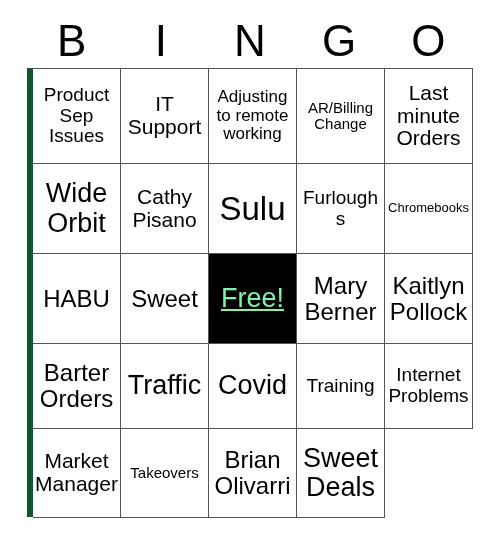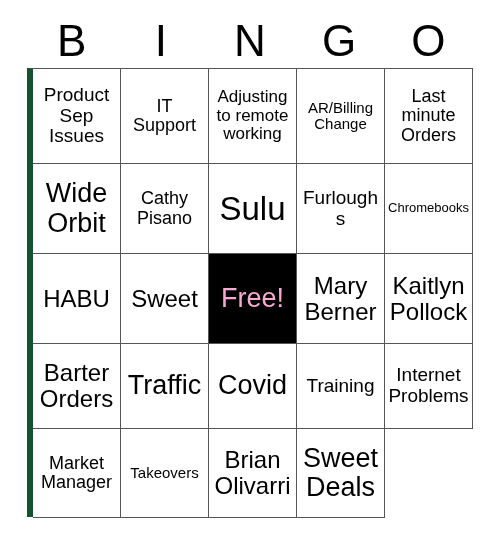--- a/index.html
+++ b/index.html
@@ -77,29 +77,30 @@
     line-height: 1.08;
     white-space: pre-line;
     word-break: break-word;
   }
 
   
   .fs-xs  { font-size: 13px; }
   .fs-s   { font-size: 15px; }
   .fs-sm  { font-size: 17px; }
   .fs-m   { font-size: 19px; }
-  .fs-ml  { font-size: 18px; }
+  .fs-ml  { font-size: 21px; }
   .fs-l   { font-size: 24px; }
   .fs-xl  { font-size: 27px; }
   .fs-xxl { font-size: 33px; }
 
   
   .cell.marked {
     background: #000000;
-    color: #f9a8d4;
+    color: #86efac;
+    text-decoration: underline;
   }
 </style>
 </head>
 <body>
 
 <div id="card">
 
   <div id="header">
     <div class="header-letter">B</div>
     <div class="header-letter">I</div>

